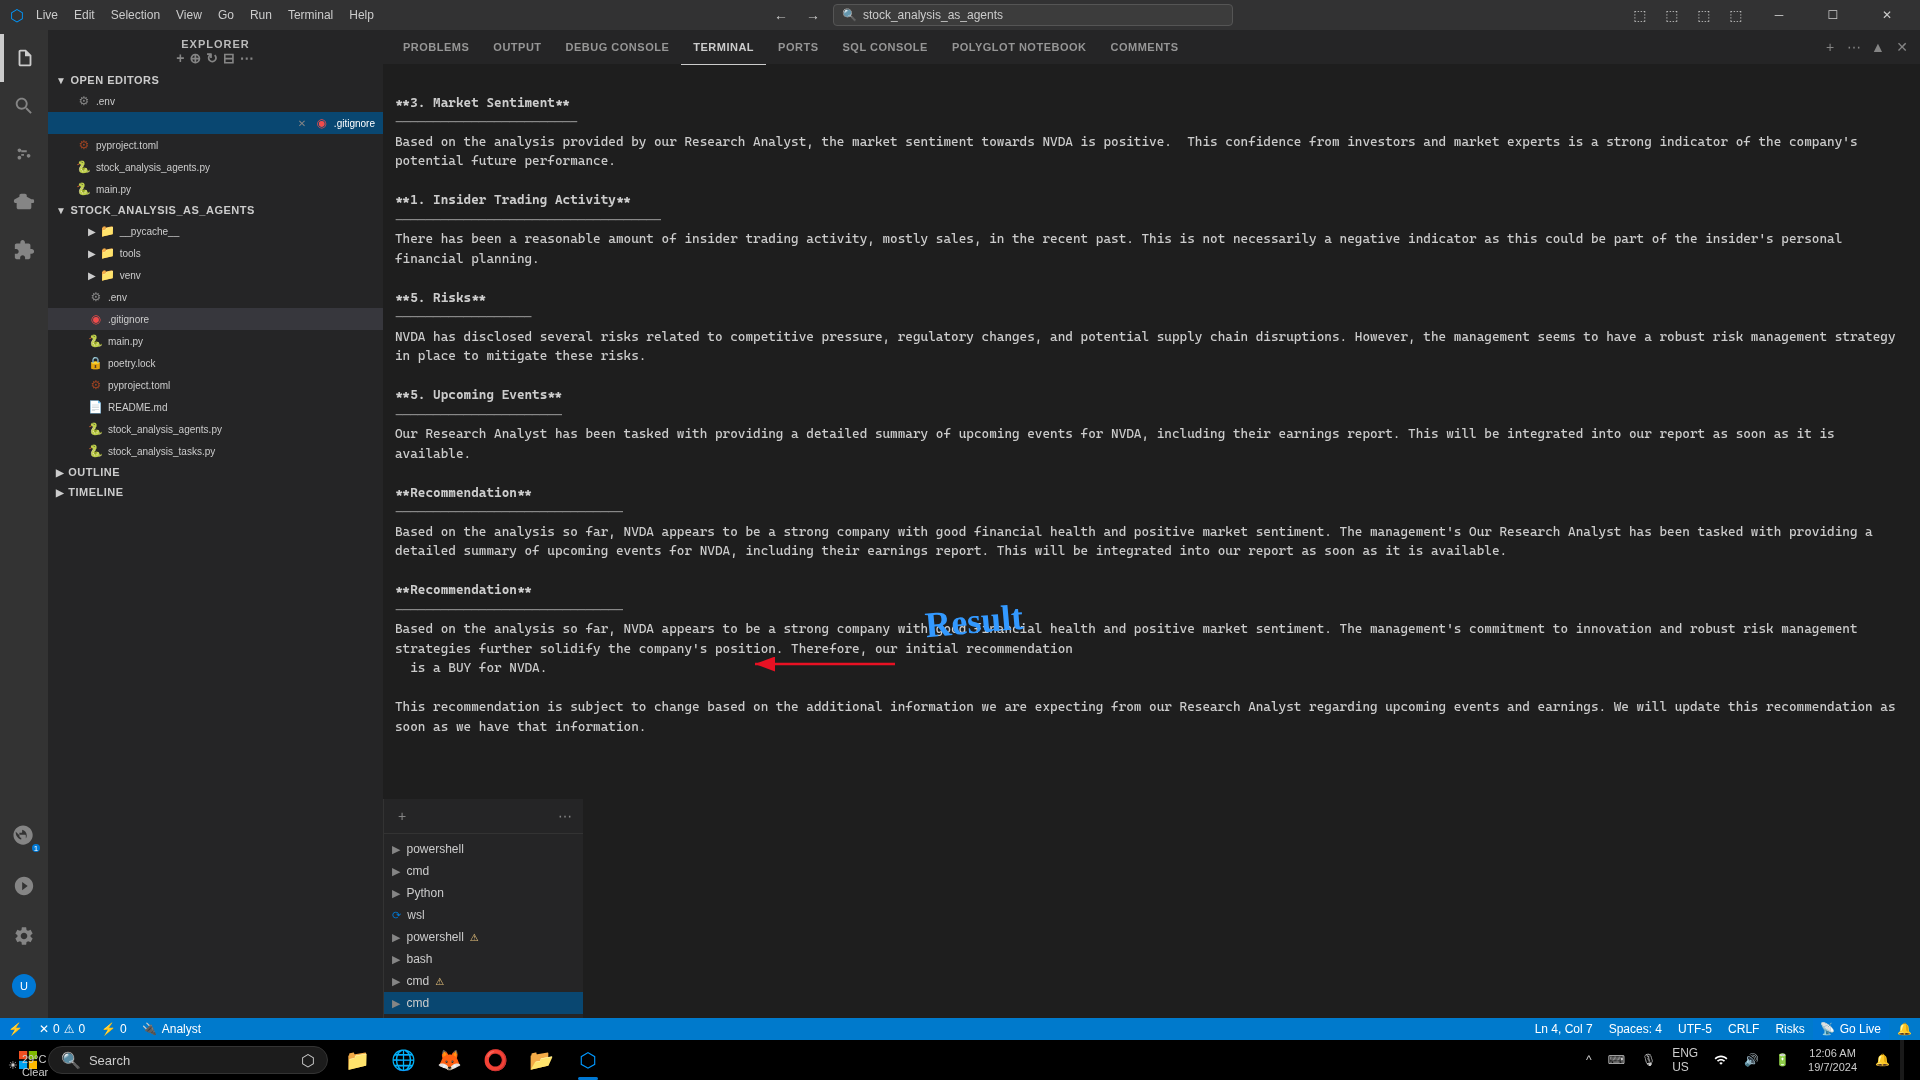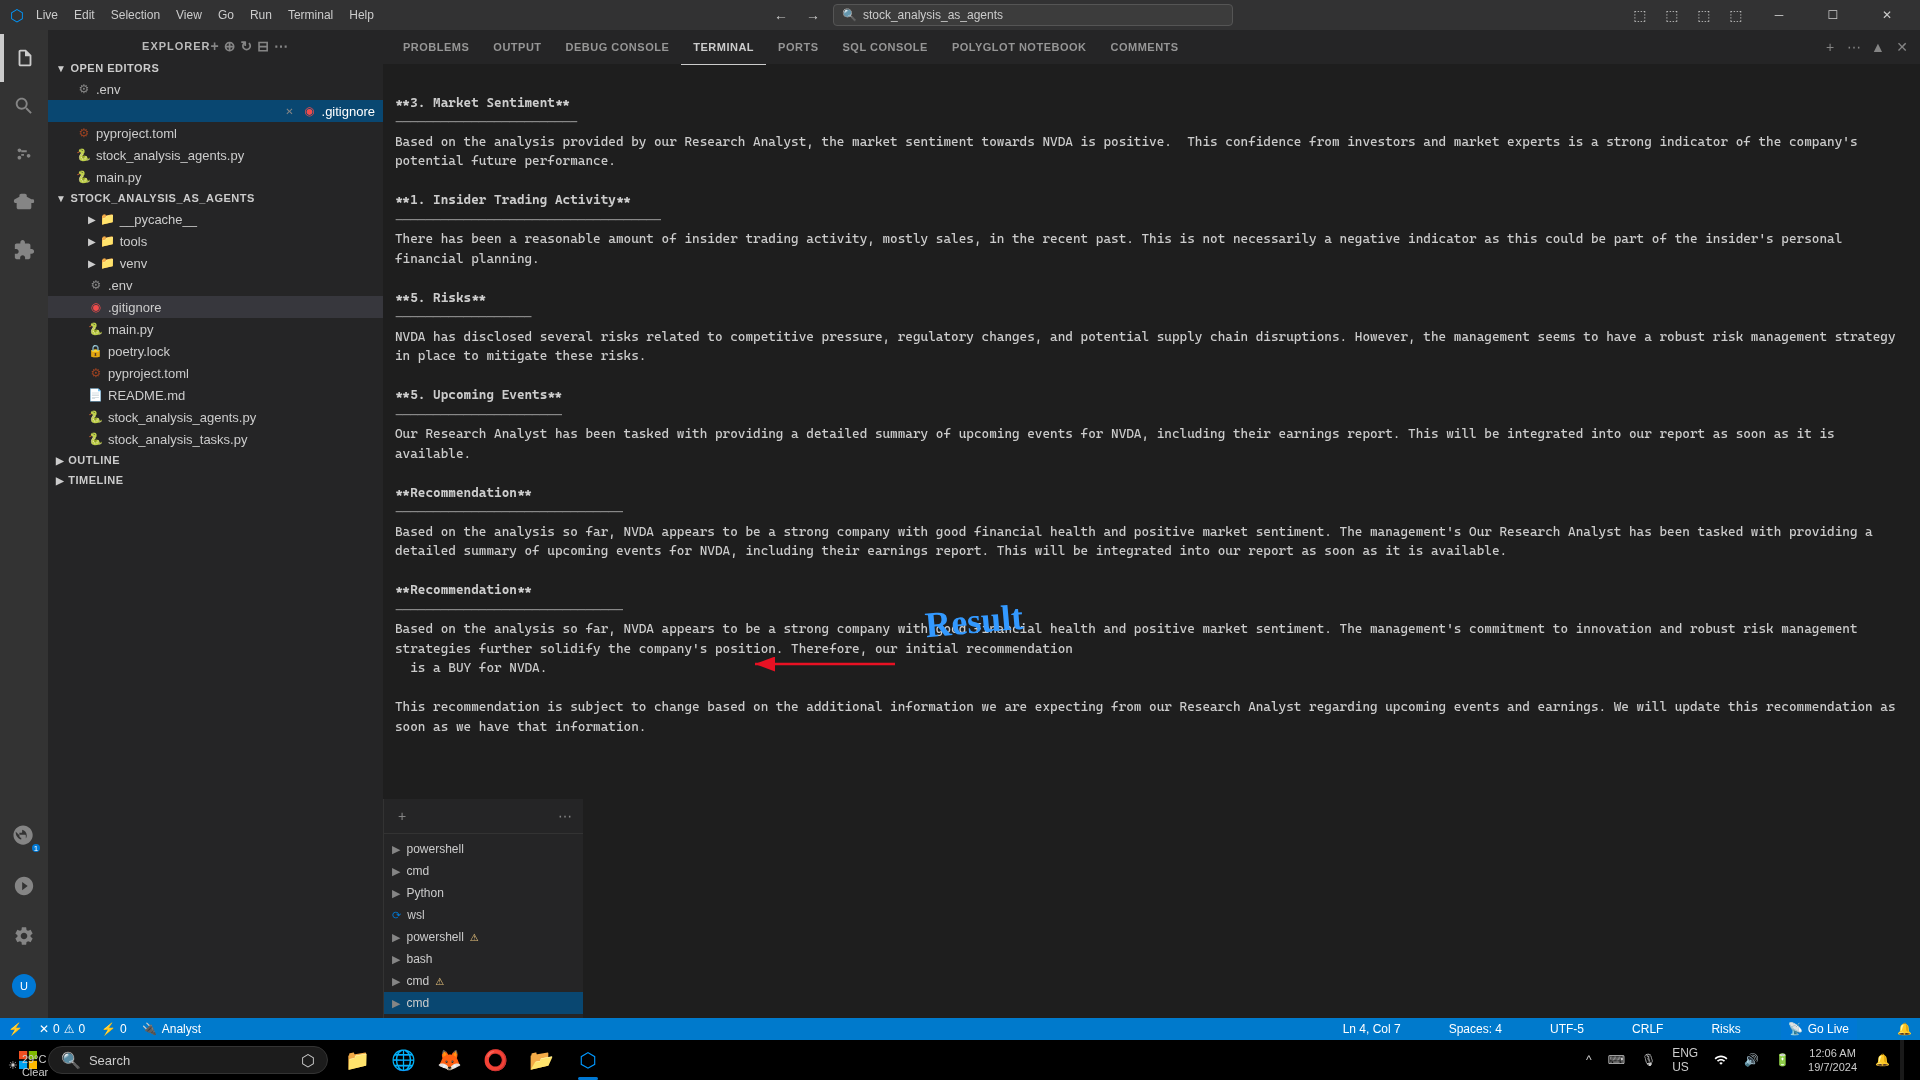--- a/index.html
+++ b/index.html
@@ -150,27 +150,28 @@
       width: 335px;
       background: #252526;
       display: flex;
       flex-direction: column;
       flex-shrink: 0;
       overflow: hidden;
     }
     .sidebar-header {
       display: flex;
       align-items: center;
-      justify-content: center;
+      justify-content: flex-start;
       padding: 8px 20px 4px 20px;
       font-size: 11px;
       font-weight: 700;
       letter-spacing: 1px;
       color: #bbbbbb;
       text-transform: uppercase;
+      flex-direction: column;
     }
     .sidebar-header-actions {
       display: flex; gap: 4px;
     }
     .sidebar-header-actions span {
       cursor: pointer;
       font-size: 14px;
       color: #858585;
     }
     .sidebar-content {
@@ -200,21 +201,21 @@
       align-items: center;
       padding: 2px 8px 2px 20px;
       cursor: pointer;
       height: 22px;
       gap: 4px;
       white-space: nowrap;
     }
     .file-item.active { background: #094771; color: #ffffff; }
     .file-item.selected { background: #37373d; }
     .file-icon { width: 16px; height: 16px; display: flex; align-items: center; justify-content: center; font-size: 12px; flex-shrink: 0; }
-    .file-name { font-size: 13px; }
+    .file-name { font-size: 10px; }
     .close-btn { margin-left: auto; font-size: 10px; color: #858585; cursor: pointer; width: 16px; height: 16px; display: flex; align-items: center; justify-content: center; }
 
     
     .indent-1 { padding-left: 28px; }
     .indent-2 { padding-left: 40px; }
 
     .folder-icon { color: #e8ab53; }
     .py-icon { color: #3572A5; }
     .toml-icon { color: #9c4221; }
     .lock-icon { color: #e2b96f; }
@@ -351,21 +352,20 @@
       padding: 0 8px;
       height: 22px;
       cursor: pointer;
       gap: 4px;
       white-space: nowrap;
     }
     .status-right {
       margin-left: auto;
       display: flex;
       align-items: center;
-      gap: 32px;
     }
 
     
     #taskbar {
       height: 40px;
       background: #000000;
       display: flex;
       align-items: center;
       flex-shrink: 0;
       padding: 0 8px;

